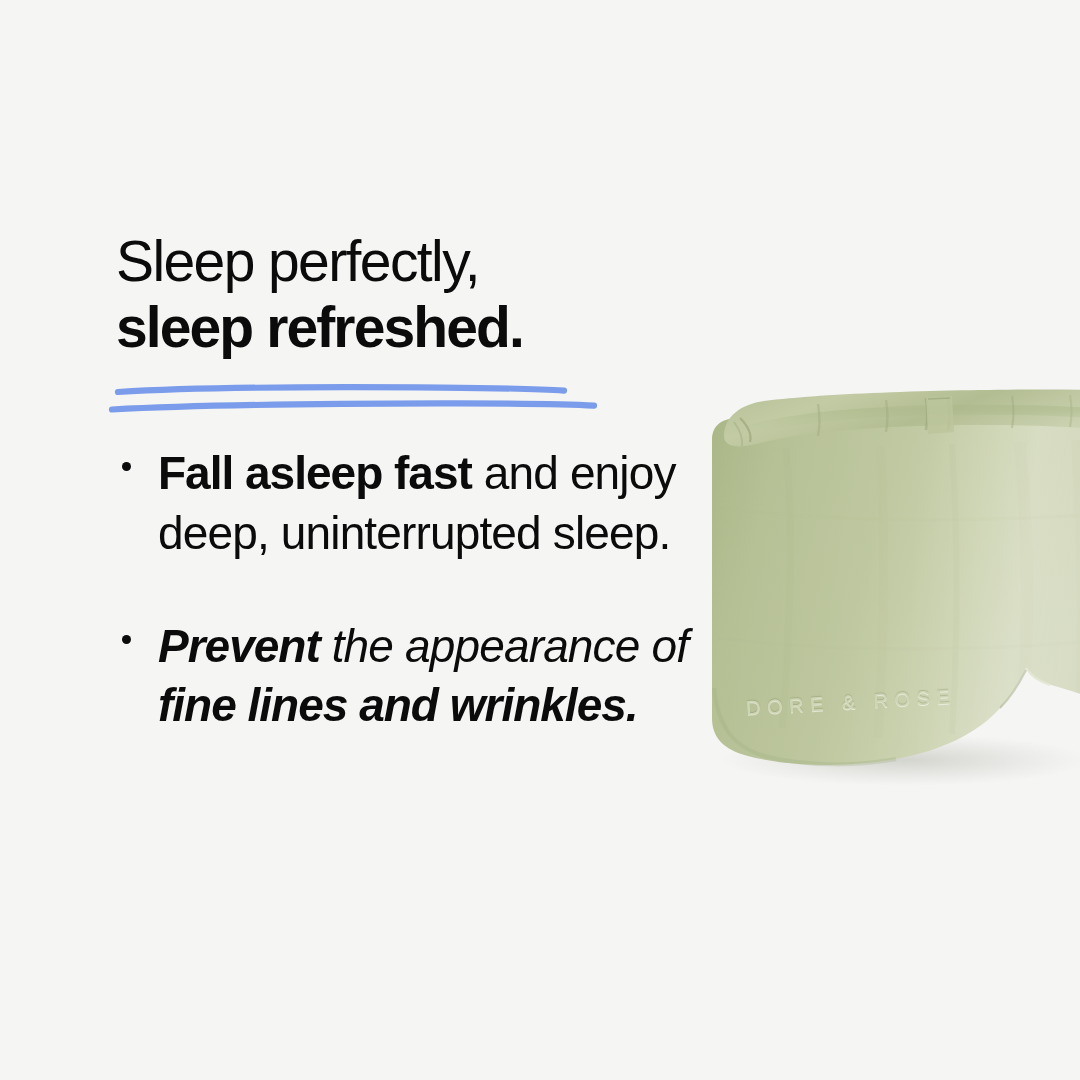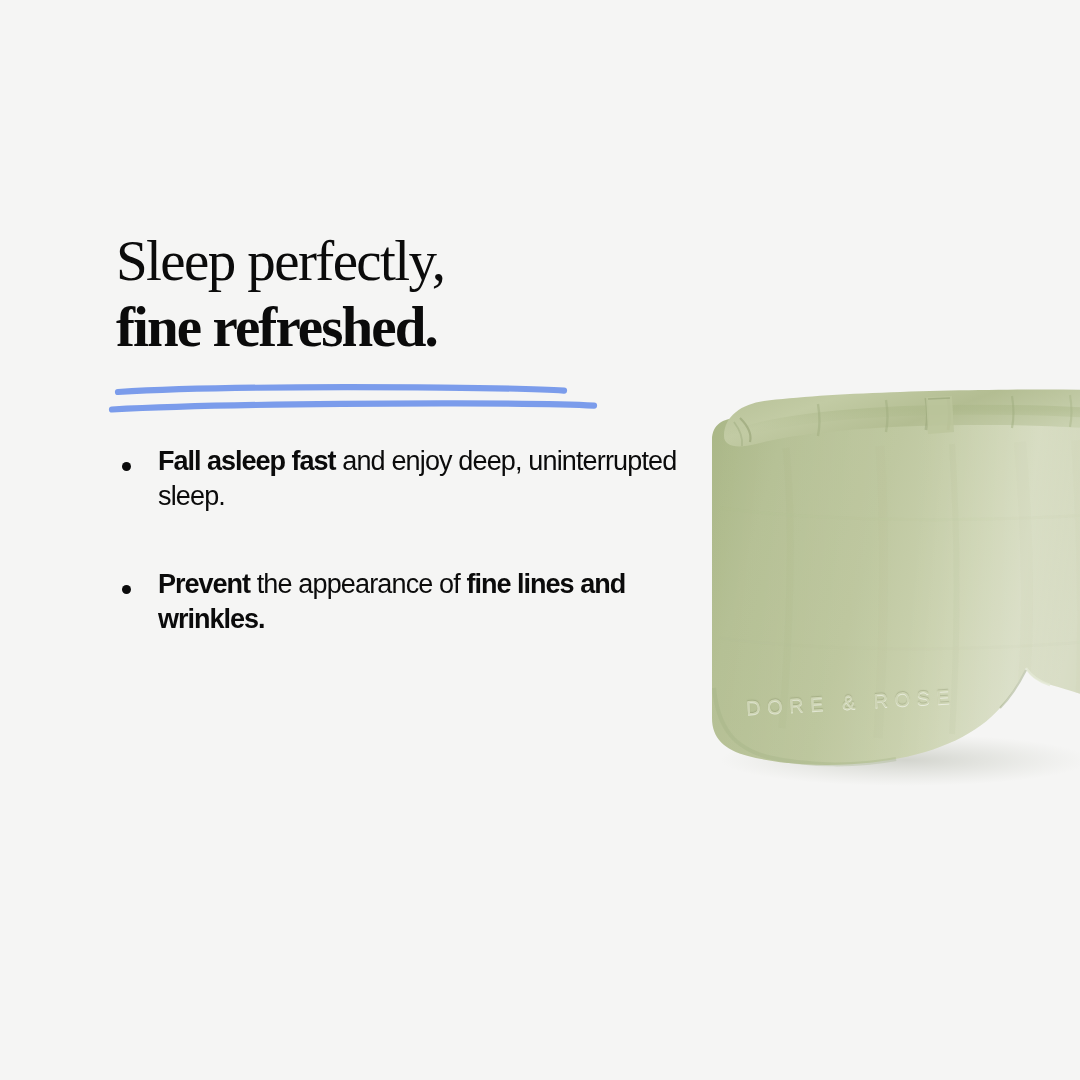--- a/index.html
+++ b/index.html
@@ -32,21 +32,20 @@
     top: 228px;
     width: 600px;
   }
 
   .headline {
     margin: 0;
     color: #0b0b0b;
     font-size: 57px;
     line-height: 1.16;
     letter-spacing: -1.6px;
-    font-family: Liberation Serif, serif;
   }
   .headline .line-1 {
     display: block;
     font-weight: 400;
   }
   .headline .line-2 {
     display: block;
     font-weight: 700;
     letter-spacing: -1.9px;
   }
@@ -75,27 +74,28 @@
     width: 580px;
     margin: 0;
     padding: 0;
     list-style: none;
   }
   .benefit {
     position: relative;
     padding-left: 42px;
     margin-bottom: 53px;
     color: #0b0b0b;
-    font-size: 27px;
+    font-size: 46px;
     line-height: 1.30;
     letter-spacing: -0.85px;
     font-weight: 400;
   }
   .benefit:last-child {
     margin-bottom: 16px;
+    font-style: italic;
   }
   .benefit .dot {
     position: absolute;
     left: 6px;
     top: 18px;
     width: 9px;
     height: 9px;
     border-radius: 50%;
     background: #0b0b0b;
   }
@@ -137,21 +137,21 @@
 </style>
 </head>
 <body>
 
 <div class="canvas">
 
   <div class="copy-block">
 
     <h1 class="headline">
       <span class="line-1">Sleep perfectly,</span>
-      <span class="line-2">fine refreshed.</span>
+      <span class="line-2">sleep refreshed.</span>
     </h1>
 
     <div class="underline-wrap">
       <svg viewBox="0 0 520 40" xmlns="http://www.w3.org/2000/svg" aria-hidden="true">
         <path id="ul-stroke-1" d="M6,12 C80,7.5 210,6.6 330,7.6 C390,8.1 432,9.2 452,10.6" fill="none" stroke="#7b9ceb" stroke-width="6.2" stroke-linecap="round"></path>
         <path id="ul-stroke-2" d="M0,29.5 C70,25.8 200,23.6 330,23.4 C410,23.3 460,24.2 482,25.6" fill="none" stroke="#7b9ceb" stroke-width="6.2" stroke-linecap="round"></path>
       </svg>
     </div>
   </div>
 

